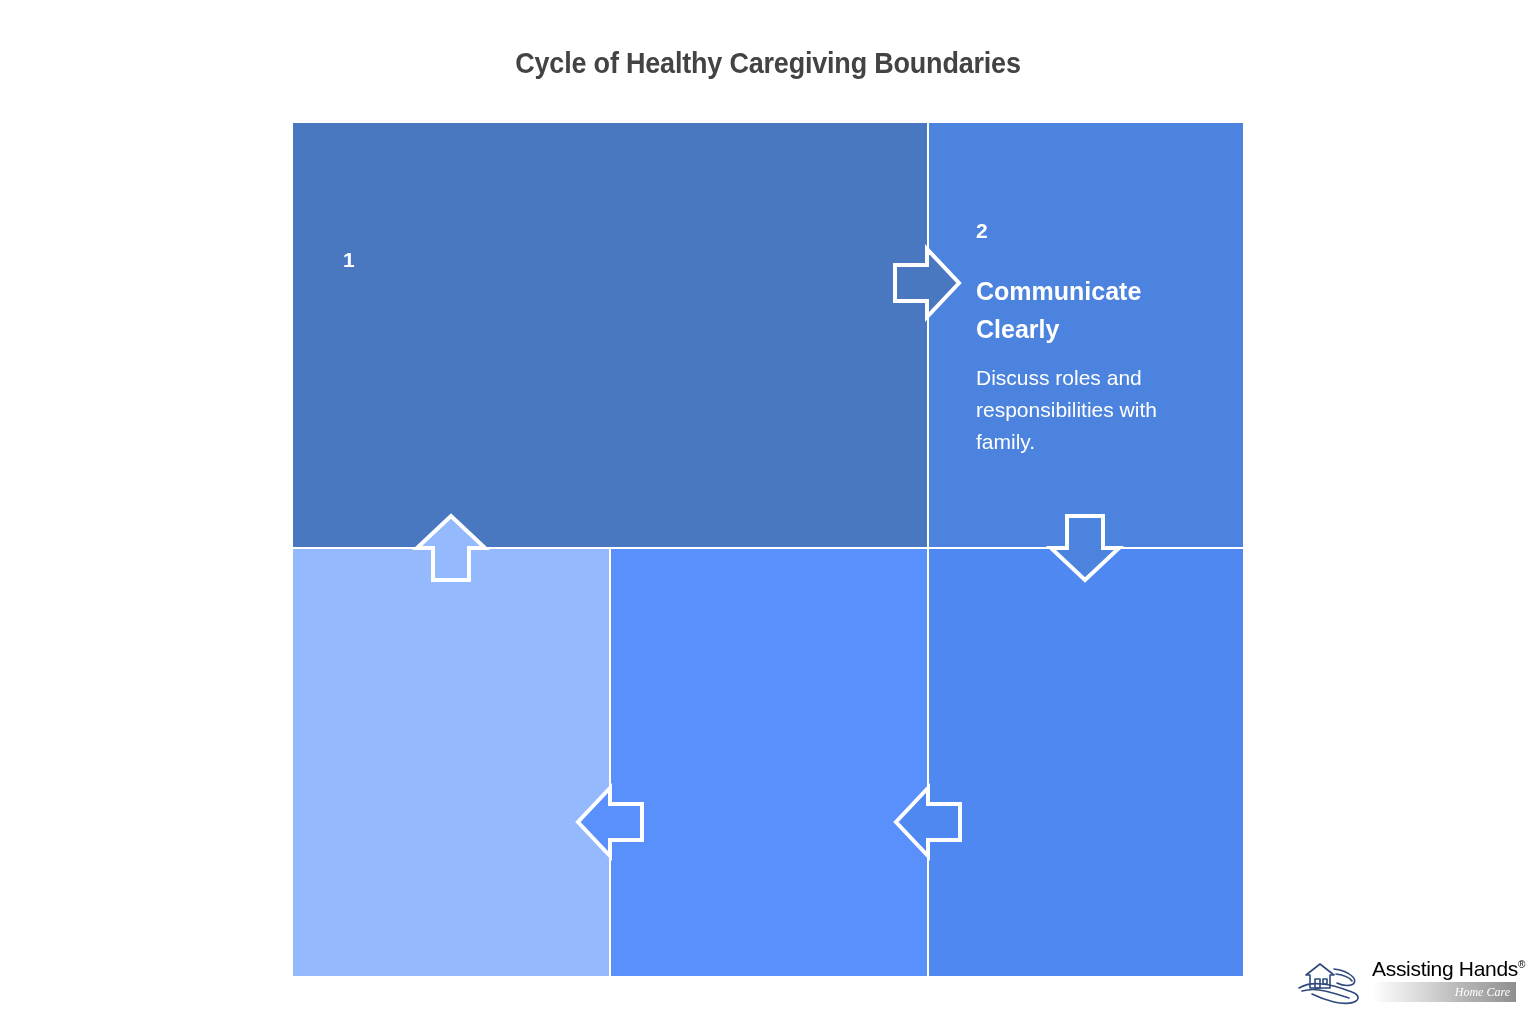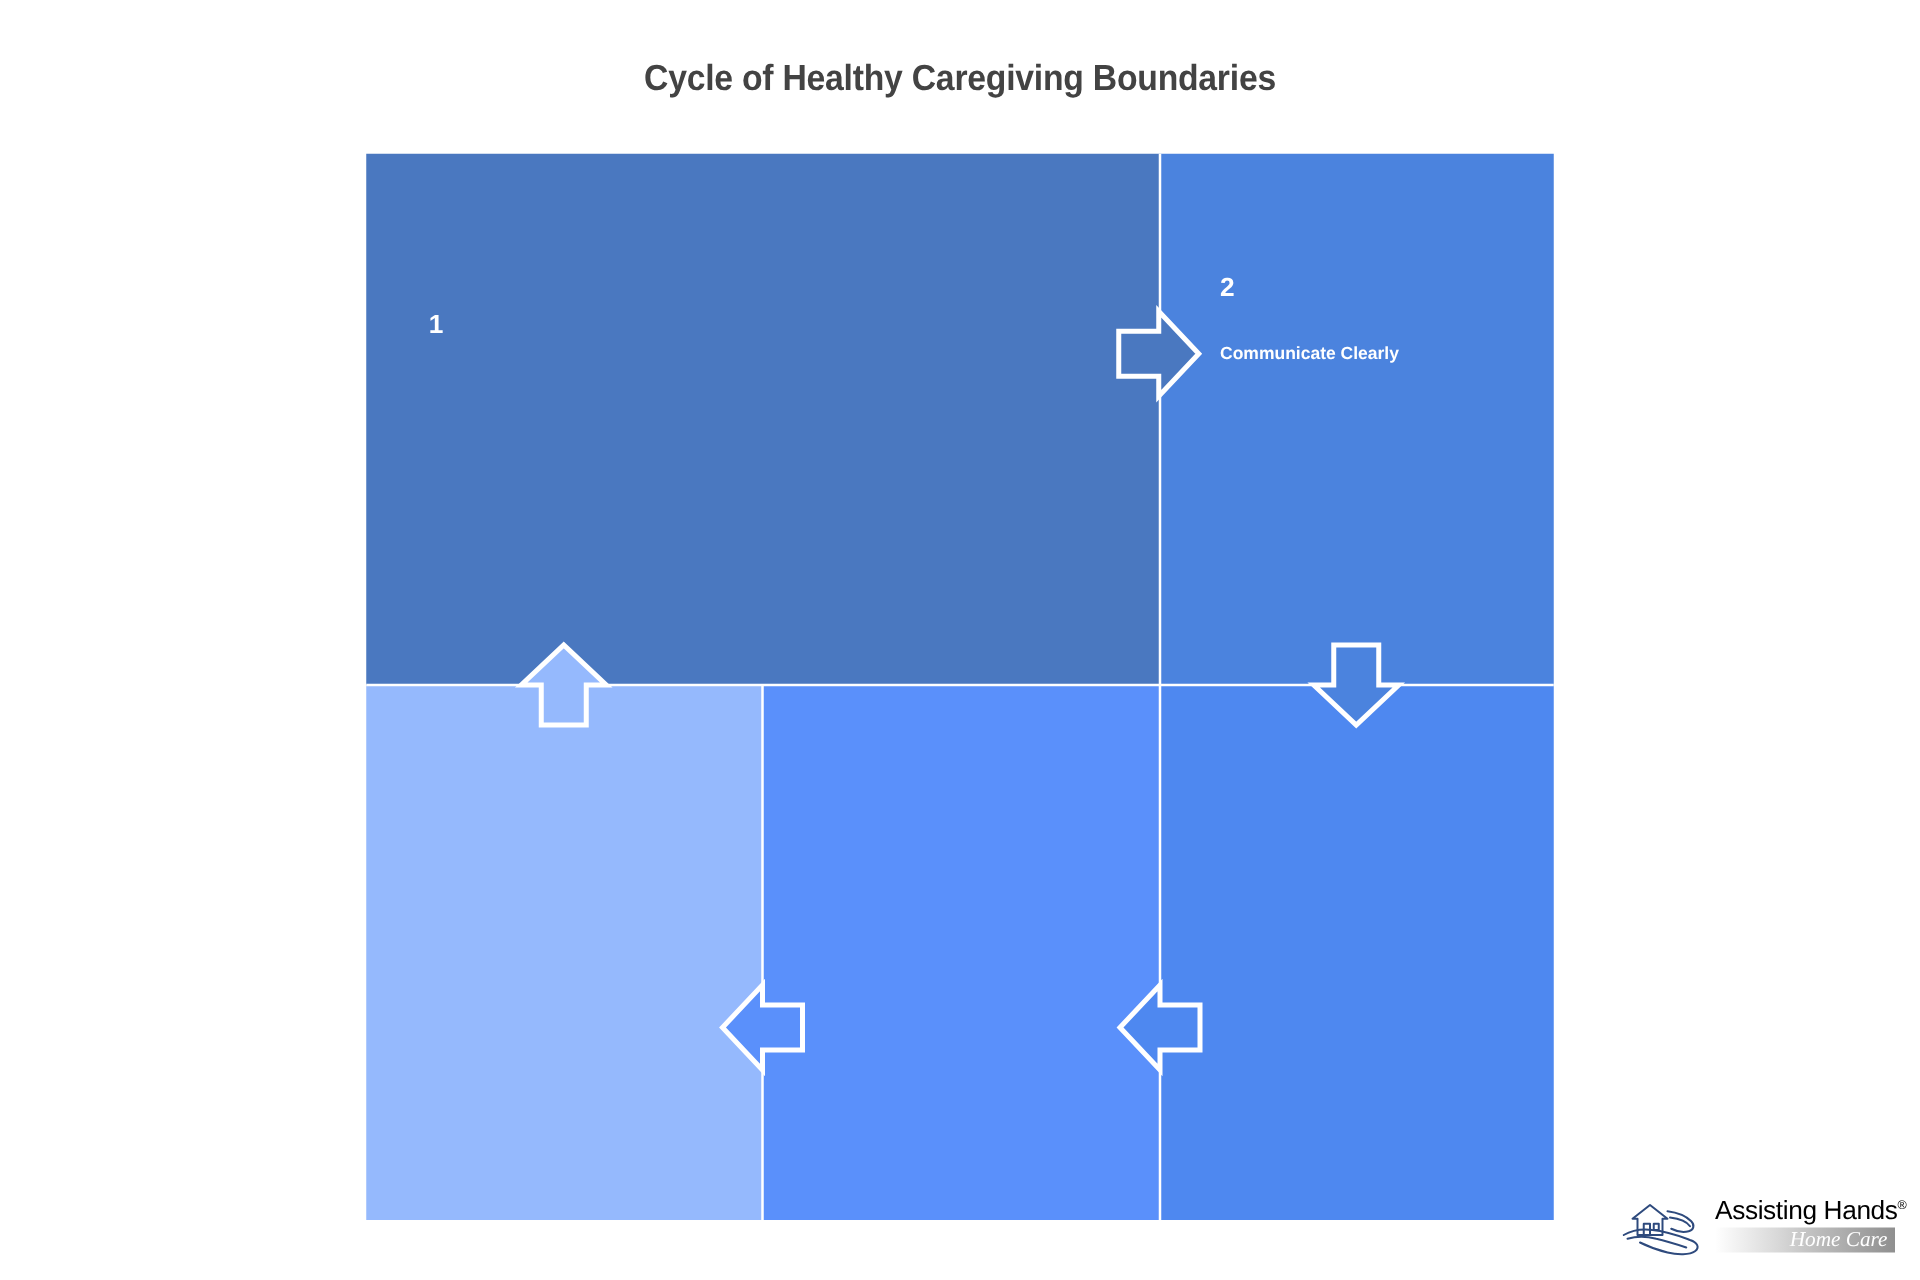--- a/index.html
+++ b/index.html
@@ -53,21 +53,21 @@
     right: 22px;
   }
   .cell-num {
     font-size: 21px;
     font-weight: bold;
     line-height: 1.1;
     margin-bottom: 30px;
     color: #ffffff;
   }
   .cell-head {
-    font-size: 14px;
+    font-size: 25px;
     font-weight: bold;
     line-height: 1.52;
     margin-bottom: 14px;
     color: #ffffff;
   }
   .cell-body {
     font-size: 21px;
     font-weight: normal;
     line-height: 1.52;
     color: #ffffff;
@@ -136,21 +136,21 @@
     width: 144px;
     height: 20px;
     background: linear-gradient(to right, #ffffff 0%, #d8d8d8 35%, #b9b9b9 60%, #8f8f8f 100%);
     text-align: right;
     box-sizing: border-box;
     padding-right: 6px;
   }
   #logo-tagline {
     font-family: "Liberation Serif", serif;
     font-style: italic;
-    font-size: 17px;
+    font-size: 12px;
     color: #ffffff;
     line-height: 20px;
     white-space: nowrap;
   }
 </style>
 </head>
 <body style="background: rgb(255, 255, 255);">
 
 <div id="chart-title" style="color: rgb(67, 67, 67);">Cycle of Healthy Caregiving Boundaries</div>
 
@@ -159,20 +159,21 @@
   <div class="cell" id="cell-1" style="background: rgb(74, 120, 192);">
     <div class="cell-inner">
       <div class="cell-num">1</div>
     </div>
   </div>
 
   <div class="cell" id="cell-2" style="background: rgb(75, 131, 222);">
     <div class="cell-inner">
       <div class="cell-num">2</div>
       <div class="cell-head">Communicate Clearly</div>
+      <div class="cell-body">Discuss roles and responsibilities with family.</div>
     </div>
   </div>
 
   <div class="cell" id="cell-3" style="background: rgb(78, 136, 240);">
     
   </div>
 
   <div class="cell" id="cell-4" style="background: rgb(90, 144, 251);">
     
   </div>

